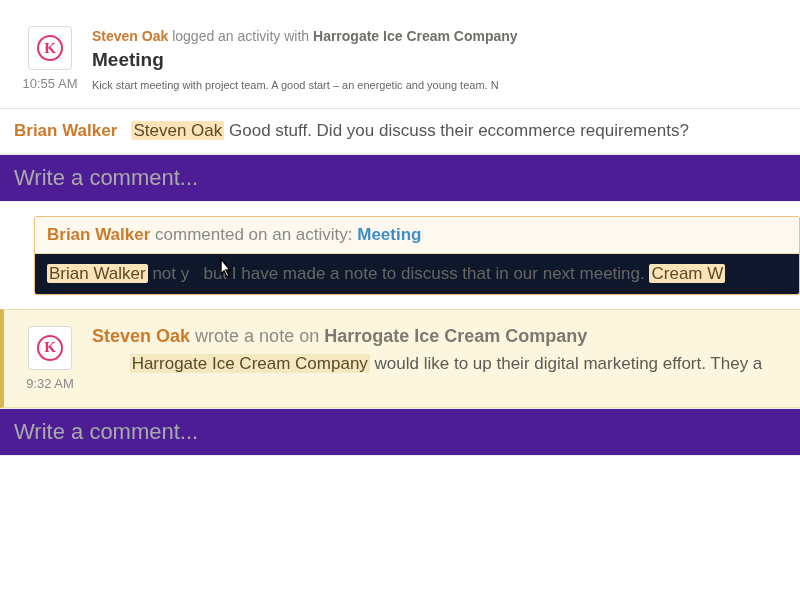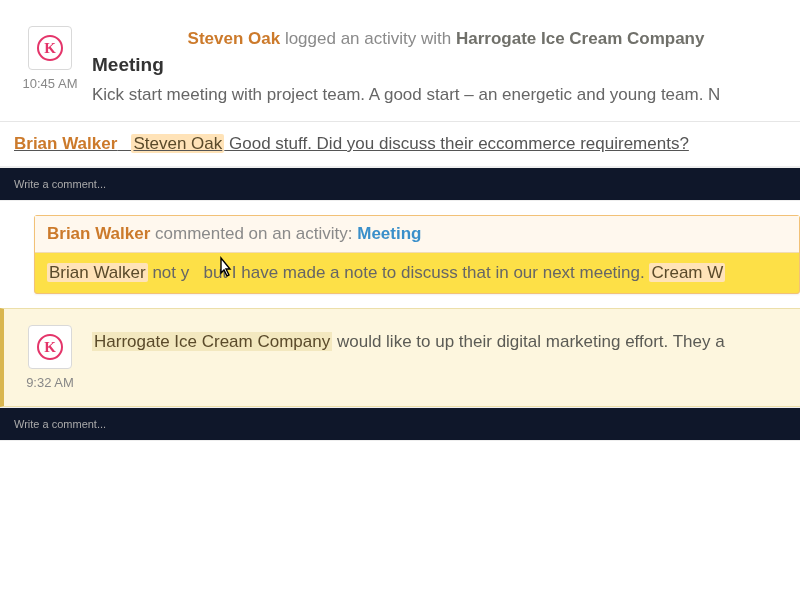--- a/index.html
+++ b/index.html
@@ -45,54 +45,53 @@
     font-weight: 700;
     font-size: 15px;
     font-family: Georgia, serif;
   }
   .time {
     font-size: 13px;
     color: #888;
   }
 
   .body { flex: 1; padding-left: 6px; }
-  .headline { line-height: 1.5; color: #8a8a8a; font-size: 17px; text-align: center; }
+  .headline { line-height: 1.5; color: #8a8a8a; font-size: 14px; }
   .actor { color: #cc7a2b; font-weight: 600; }
   .target-link { color: #70706a; font-weight: 600; }
   .subject { color: #333; font-size: 19px; font-weight: 600; margin-top: 2px; }
-  .desc { color: #666; margin-top: 6px; font-size: 17px; line-height: 1.5; white-space: nowrap; }
+  .desc { color: #666; margin-top: 6px; font-size: 11px; line-height: 1.5; white-space: nowrap; }
 
   .thread {
     padding: 12px 0 12px 14px;
     border-bottom: 1px solid #eee;
-    text-decoration: underline;
   }
   .mention-pill {
     background: #ffe3b8;
     padding: 0 2px;
     border-radius: 2px;
     color: #5a4a2a;
   }
   .author-name { color: #cc7a2b; font-weight: 600; }
 
   .comment-input {
     border-top: 1px solid #eee;
     border-bottom: 1px solid #eee;
     padding: 10px 14px;
     color: #aaa;
-    font-size: 11px;
-    background: #0f172a;
+    font-size: 22px;
+    background: #4c1d95;
   }
 
   
   .reply-card {
     margin: 14px 0 0 34px;
     border: 1px solid #f2c177;
     border-radius: 3px;
-    background: #fde047;
+    background: #0f172a;
     box-shadow: 0 1px 2px rgba(0,0,0,0.06);
     position: relative;
   }
   .reply-head {
     padding: 8px 12px;
     background: #fff8ee;
     border-bottom: 1px solid #f2dcb4;
     font-size: 17px;
     color: #8a8a8a;
   }
@@ -120,39 +119,39 @@
     border-left: 4px solid #d9b64f;
     border-top: 1px solid #ecdfa9;
     border-bottom: 1px solid #ecdfa9;
     padding: 16px 0 16px 10px;
     display: flex;
     margin-top: 14px;
   }
   .note-entry .avatar-box { background: #fff; }
   .note-headline { color: #8c8c86; font-size: 18px; }
   .note-target { color: #7a7a70; font-weight: 600; }
-  .note-body { color: #5b5b55; font-size: 17px; line-height: 1.55; margin-top: 4px; }
+  .note-body { color: #5b5b55; font-size: 17px; line-height: 1.55; margin-top: 4px; text-align: center; }
   .noun-pill {
     background: #f3e8bf;
     padding: 0 2px;
     color: #5a4a2a;
   }
 
 </style>
 </head>
 <body>
 
 <div class="stream">
 
   <div class="entry">
     <div class="gutter">
       <div class="avatar-box">
         <div class="avatar-k">K</div>
       </div>
-      <div class="time">10:45 AM</div>
+      <div class="time">10:55 AM</div>
     </div>
     <div class="body">
       <div class="headline">
         <span class="actor">Steven Oak</span>
         <span>logged an activity with</span>
         <span class="target-link">Harrogate Ice Cream Company</span>
       </div>
       <div class="subject">Meeting</div>
       <div class="desc">Kick start meeting with project team. A good start – an energetic and young team. N</div>
     </div>
@@ -182,20 +181,25 @@
   </div>
 
   <div class="note-entry">
     <div class="gutter">
       <div class="avatar-box">
         <div class="avatar-k">K</div>
       </div>
       <div class="time">9:32 AM</div>
     </div>
     <div class="body">
+      <div class="note-headline">
+        <span class="actor">Steven Oak</span>
+        <span>wrote a note on</span>
+        <span class="note-target">Harrogate Ice Cream Company</span>
+      </div>
       <div class="note-body">
         <span class="noun-pill">Harrogate Ice Cream Company</span><span> would like to up their digital marketing effort. They a</span><br>
       </div>
     </div>
   </div>
 
   <div class="comment-input">Write a comment...</div>
 
 </div>
 

